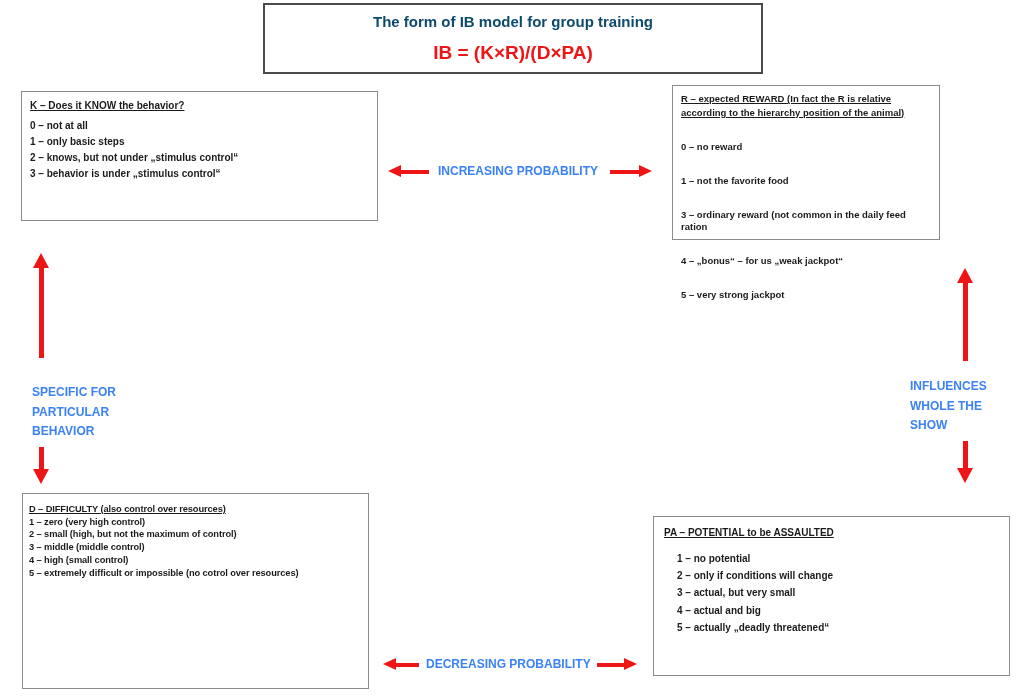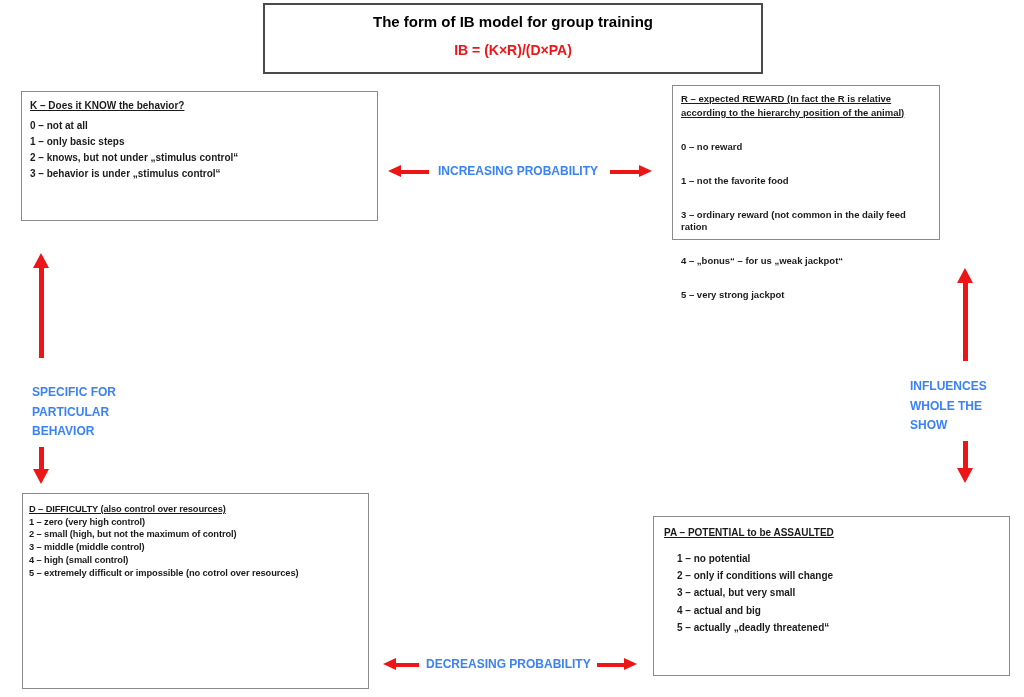--- a/index.html
+++ b/index.html
@@ -5,22 +5,22 @@
   html,body{margin:0;padding:0;background:#ffffff;}
   .canvas{
     position:relative;width:1024px;height:697px;background:#ffffff;
     font-family:"Liberation Sans","DejaVu Sans",sans-serif;overflow:hidden;
   }
   
   .title-box{
     position:absolute;left:263px;top:3px;width:500px;height:71px;
     border:2px solid #4a4a4a;background:#fff;text-align:center;box-sizing:border-box;
   }
-  .title-box .title{margin-top:8px;font-size:15px;font-weight:bold;color:#000000;}
-  .title-box .formula{margin-top:12px;font-size:14px;font-weight:bold;color:#ed1515;}
+  .title-box .title{margin-top:8px;font-size:15px;font-weight:bold;color:#0c4a6e;}
+  .title-box .formula{margin-top:12px;font-size:19px;font-weight:bold;color:#ed1515;}
   .fbox{
     position:absolute;border:1.5px solid #8a8a8a;background:#fff;color:#1b1b1b;
     font-weight:bold;box-sizing:border-box;
   }
   .kbox{left:21px;top:91px;width:357px;height:130px;padding:7px 8px;font-size:10px;}
   .rbox{left:672px;top:85px;width:268px;height:155px;padding:6px 8px;font-size:9.5px;}
   .dbox{left:22px;top:493px;width:347px;height:196px;padding:9px 6px;font-size:9.3px;letter-spacing:-0.1px;}
   .pabox{left:653px;top:516px;width:357px;height:160px;padding:10px 10px;font-size:10px;}
   .bh{text-decoration:underline;}
   .kbox .bh{line-height:13px;margin-bottom:8px;}

